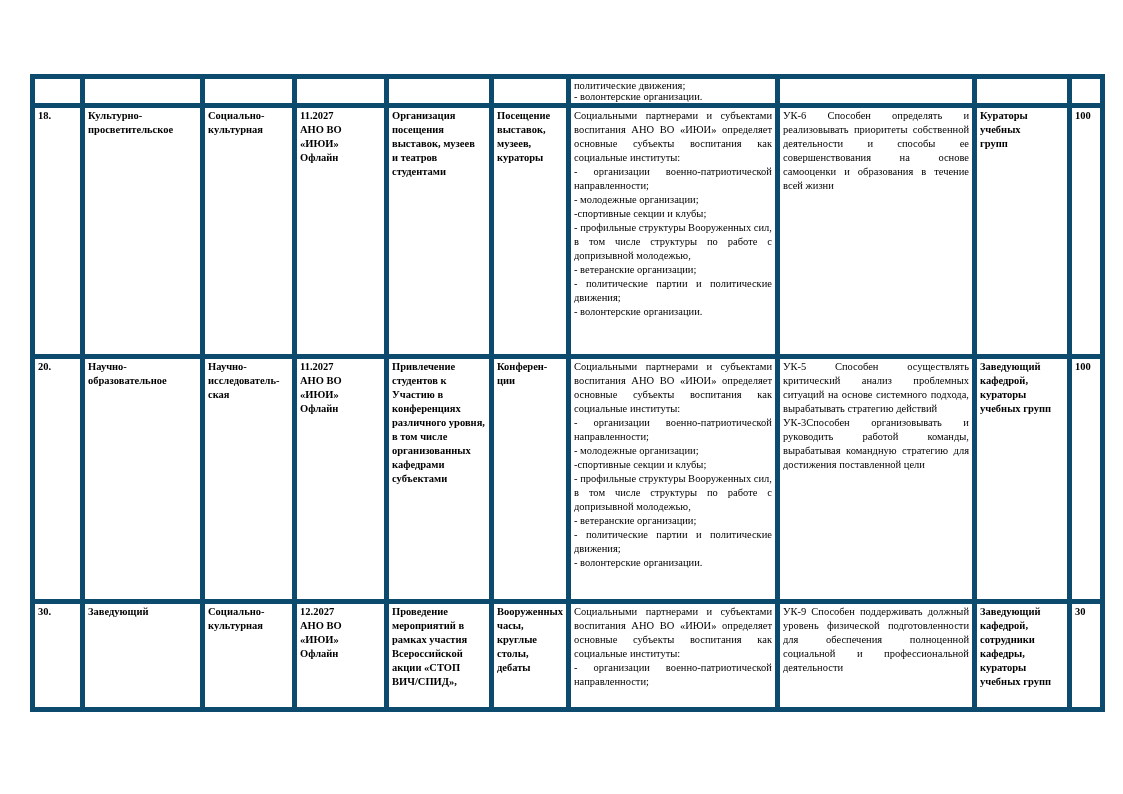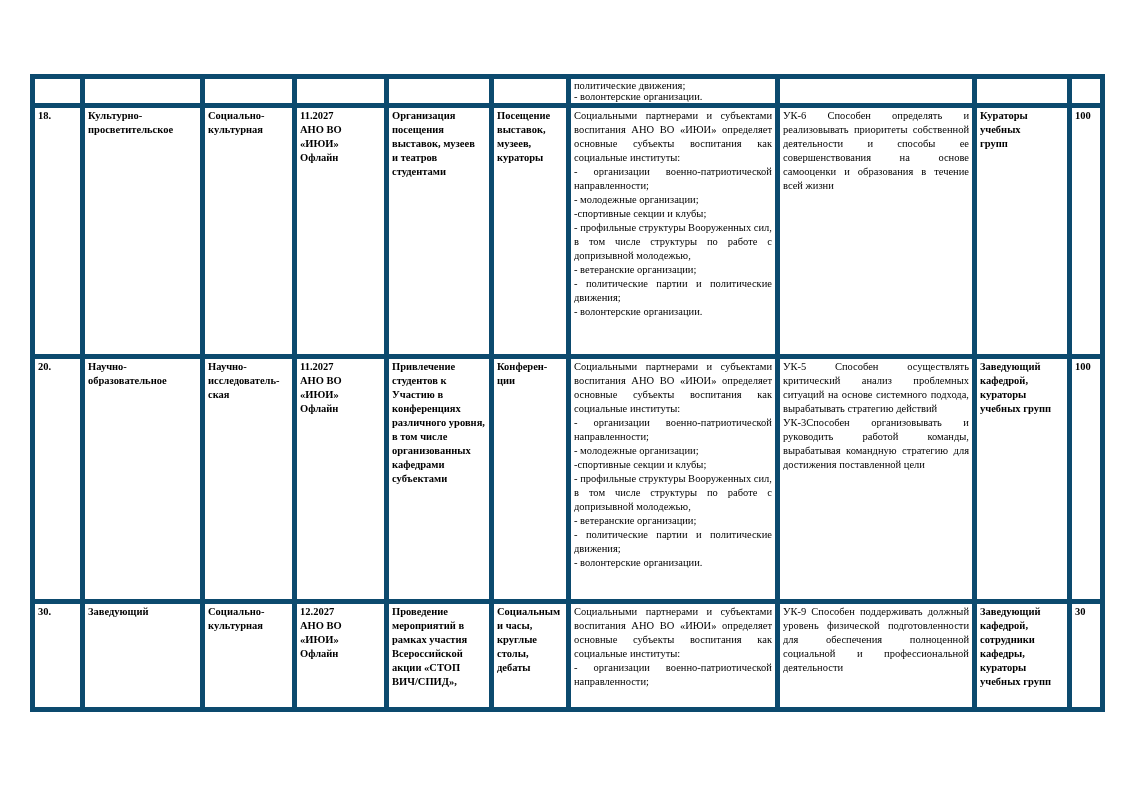--- a/index.html
+++ b/index.html
@@ -141,21 +141,21 @@
 
     <tr class="row-20">
       <td class="c-center">30.</td>
       <td class="c-center">Заведующий</td>
       <td class="c-center">Социально-культурная</td>
       <td class="c-center">12.2027
 АНО ВО
 «ИЮИ»
 Офлайн</td>
       <td class="c-center">Проведение мероприятий в рамках участия Всероссийской акции «СТОП ВИЧ/СПИД»,</td>
-      <td class="c-center">Социальными часы, круглые столы, дебаты</td>
+      <td class="c-center">Вооруженных часы, круглые столы, дебаты</td>
       <td class="c-just">Социальными партнерами и субъектами воспитания АНО ВО «ИЮИ» определяет основные субъекты воспитания как социальные институты:
 - организации военно-патриотической направленности;</td>
       <td class="c-just">УК-9 Способен поддерживать должный уровень физической подготовленности для обеспечения полноценной социальной и профессиональной деятельности</td>
       <td class="c-center">Заведующий
 кафедрой,
 сотрудники
 кафедры,
 кураторы
 учебных групп</td>
       <td class="c-center">30</td>

